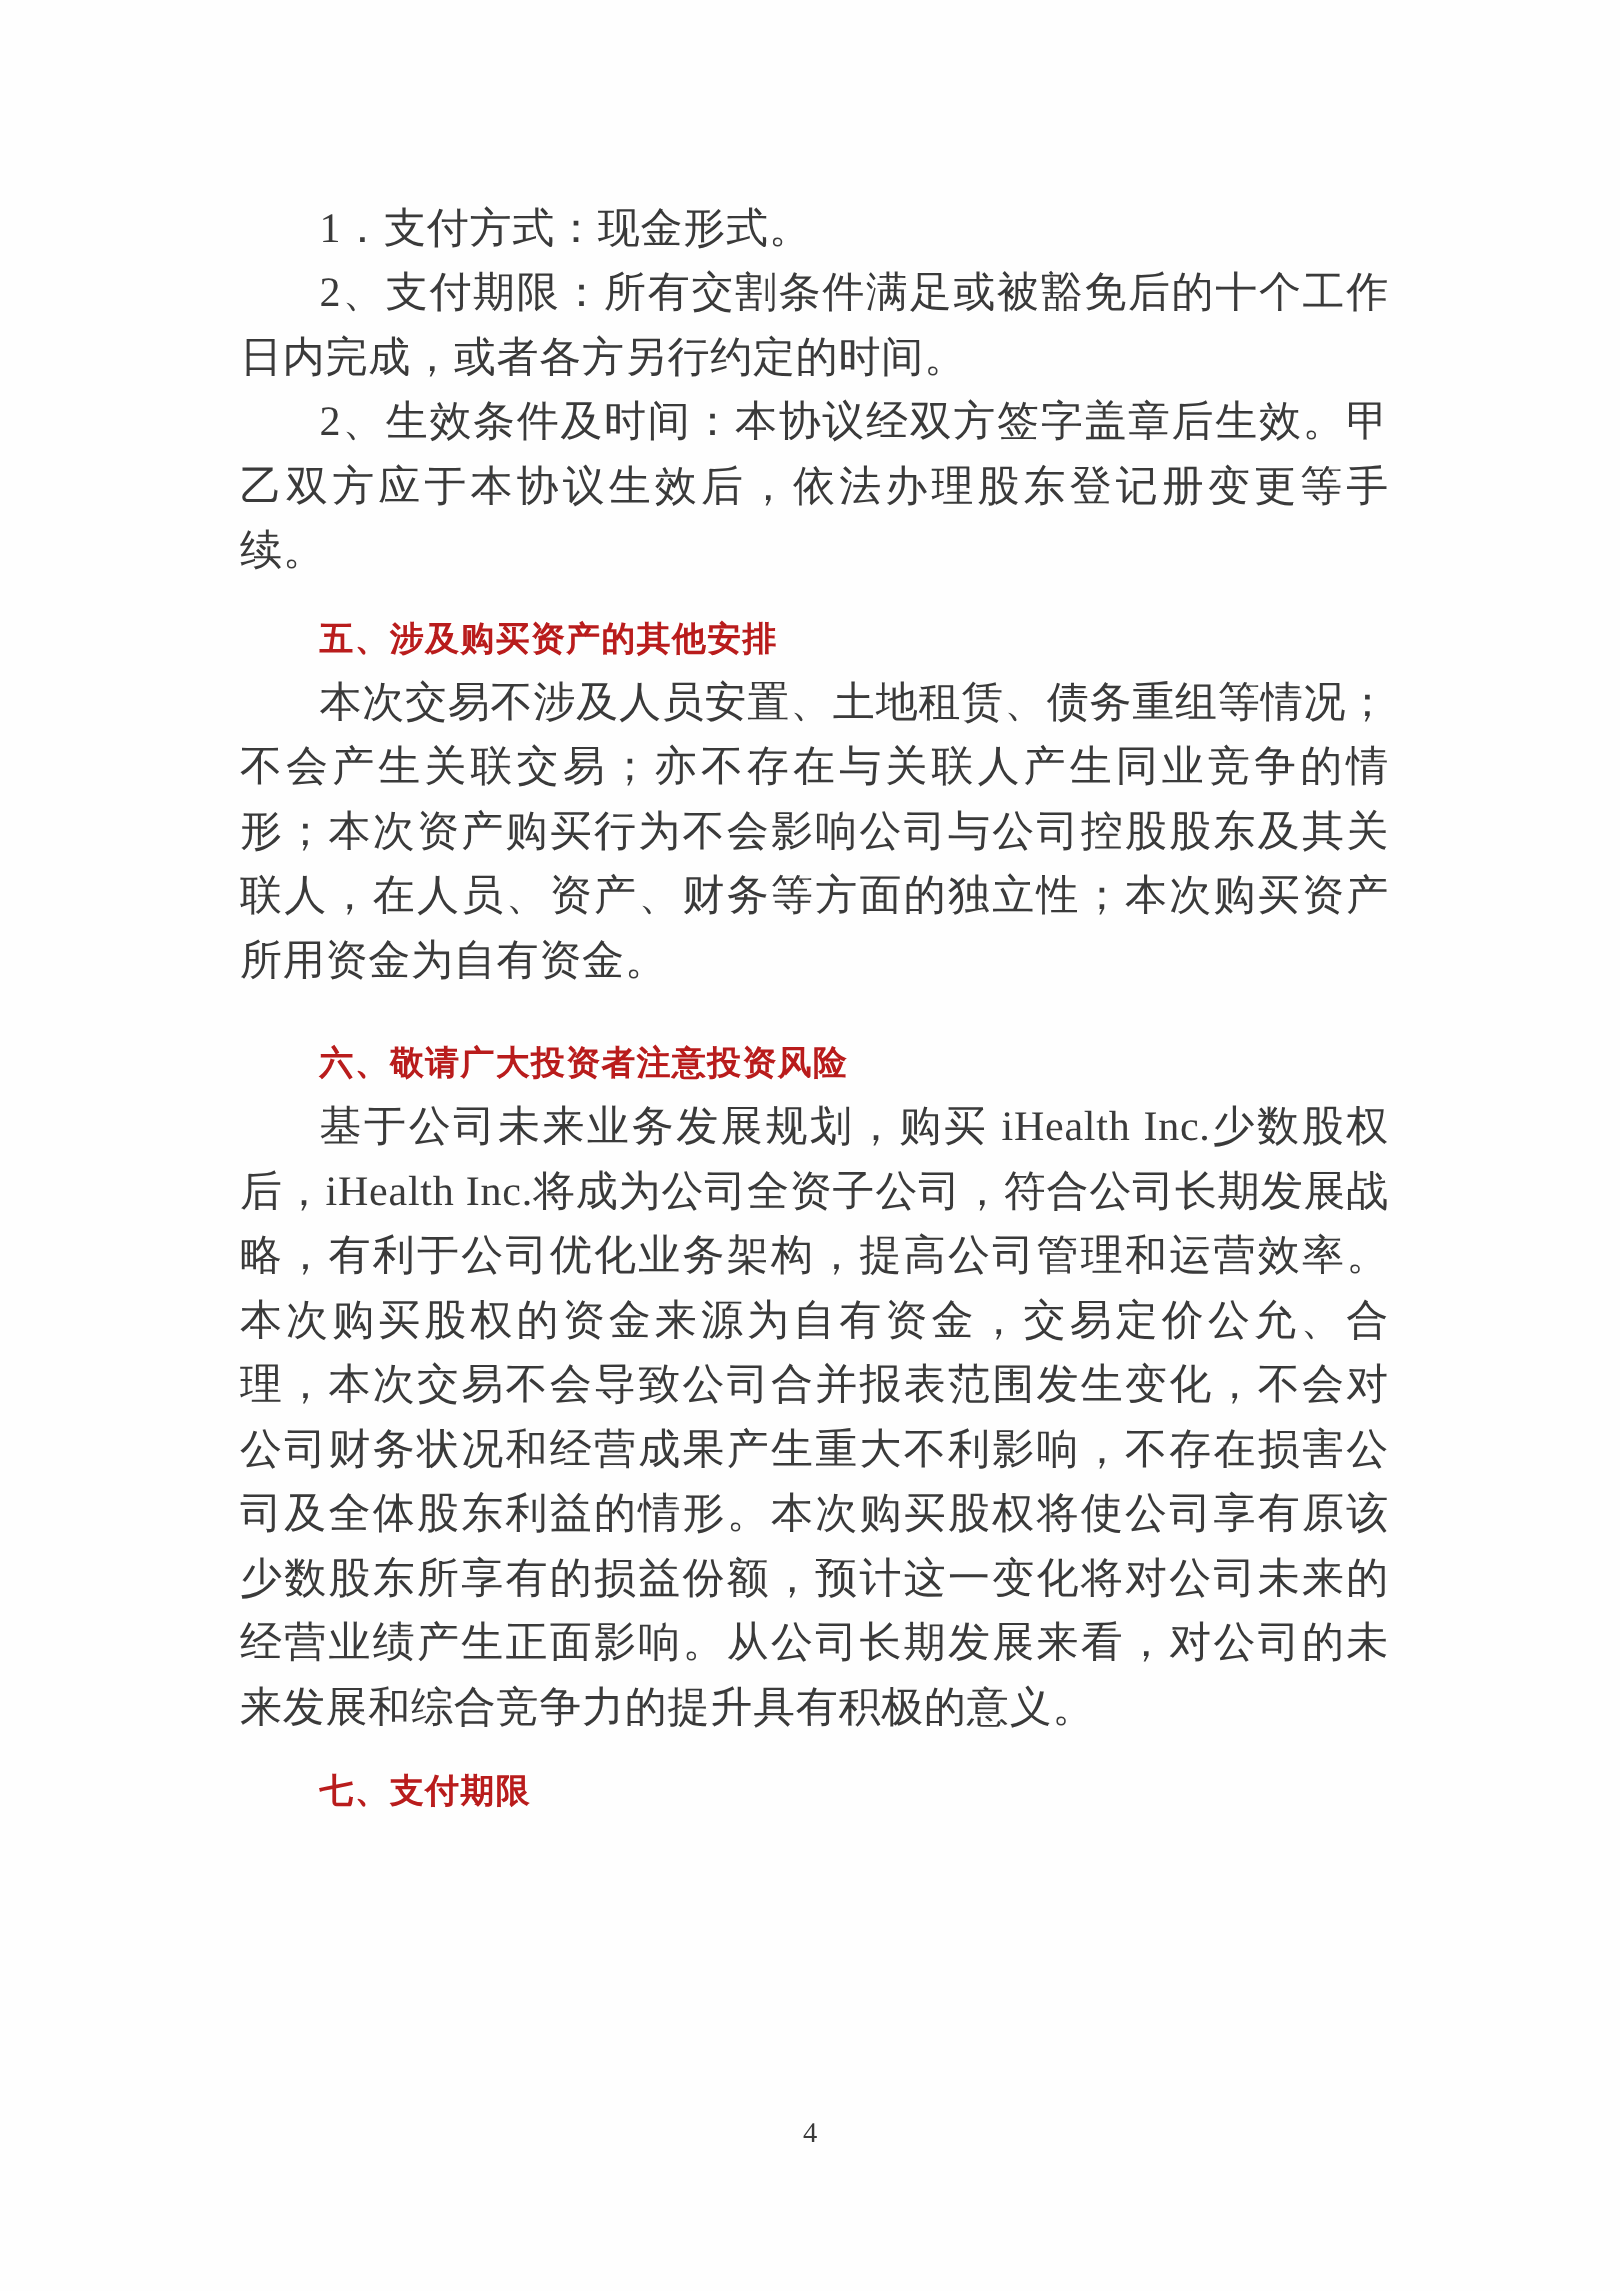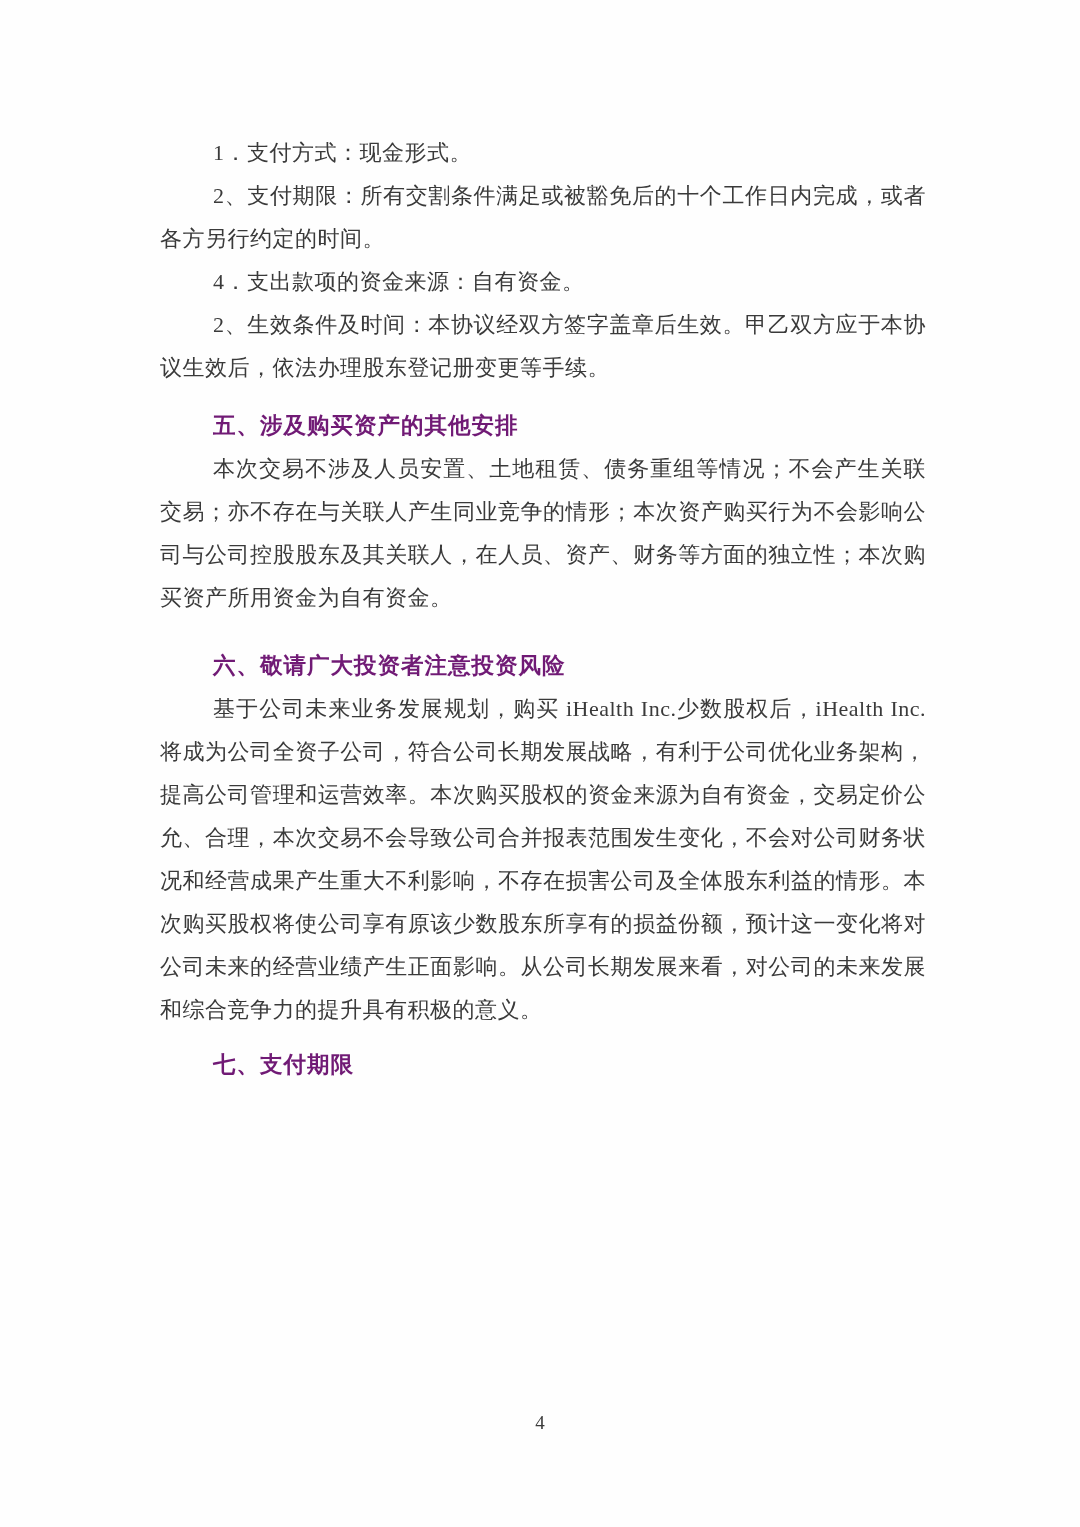--- a/index.html
+++ b/index.html
@@ -14,34 +14,34 @@
     font-family: "Liberation Serif", "DejaVu Serif", serif;
     color: #3a3a3a;
   }
   .content {
     position: absolute;
     top: 131px;
     left: 160px;
     width: 766px;
   }
   .body-text {
-    font-size: 22px;
+    font-size: 28px;
     line-height: 43px;
     text-align: justify;
     text-justify: inter-ideograph;
     letter-spacing: 0.5px;
   }
   p.numbered-item, p.section-body {
     text-indent: 53px;
   }
   h2.section-heading {
     font-size: 22.5px;
     line-height: 43px;
     font-weight: bold;
-    color: #701a75;
+    color: #b91c1c;
     padding-left: 53px;
     letter-spacing: 1px;
   }
   h2.heading-5 { margin-top: 15px; }
   h2.heading-6 { margin-top: 25px; }
   h2.heading-7 { margin-top: 12px; margin-bottom: 12px; }
   .page-number {
     position: absolute;
     top: 1412px;
     left: 0;
@@ -52,21 +52,20 @@
   }
 </style>
 </head>
 <body>
 
 <div class="page">
   <div class="content">
 
     <p class="body-text numbered-item">1．支付方式：现金形式。</p>
     <p class="body-text numbered-item">2、支付期限：所有交割条件满足或被豁免后的十个工作日内完成，或者各方另行约定的时间。</p>
-    <p class="body-text numbered-item">4．支出款项的资金来源：自有资金。</p>
     <p class="body-text numbered-item">2、生效条件及时间：本协议经双方签字盖章后生效。甲乙双方应于本协议生效后，依法办理股东登记册变更等手续。</p>
 
     <h2 class="section-heading heading-5">五、涉及购买资产的其他安排</h2>
     <p class="body-text section-body">本次交易不涉及人员安置、土地租赁、债务重组等情况；不会产生关联交易；亦不存在与关联人产生同业竞争的情形；本次资产购买行为不会影响公司与公司控股股东及其关联人，在人员、资产、财务等方面的独立性；本次购买资产所用资金为自有资金。</p>
 
     <h2 class="section-heading heading-6">六、敬请广大投资者注意投资风险</h2>
     <p class="body-text section-body">基于公司未来业务发展规划，购买 iHealth Inc.少数股权后，iHealth Inc.将成为公司全资子公司，符合公司长期发展战略，有利于公司优化业务架构，提高公司管理和运营效率。本次购买股权的资金来源为自有资金，交易定价公允、合理，本次交易不会导致公司合并报表范围发生变化，不会对公司财务状况和经营成果产生重大不利影响，不存在损害公司及全体股东利益的情形。本次购买股权将使公司享有原该少数股东所享有的损益份额，预计这一变化将对公司未来的经营业绩产生正面影响。从公司长期发展来看，对公司的未来发展和综合竞争力的提升具有积极的意义。</p>
 
     <h2 class="section-heading heading-7">七、支付期限</h2>
 

